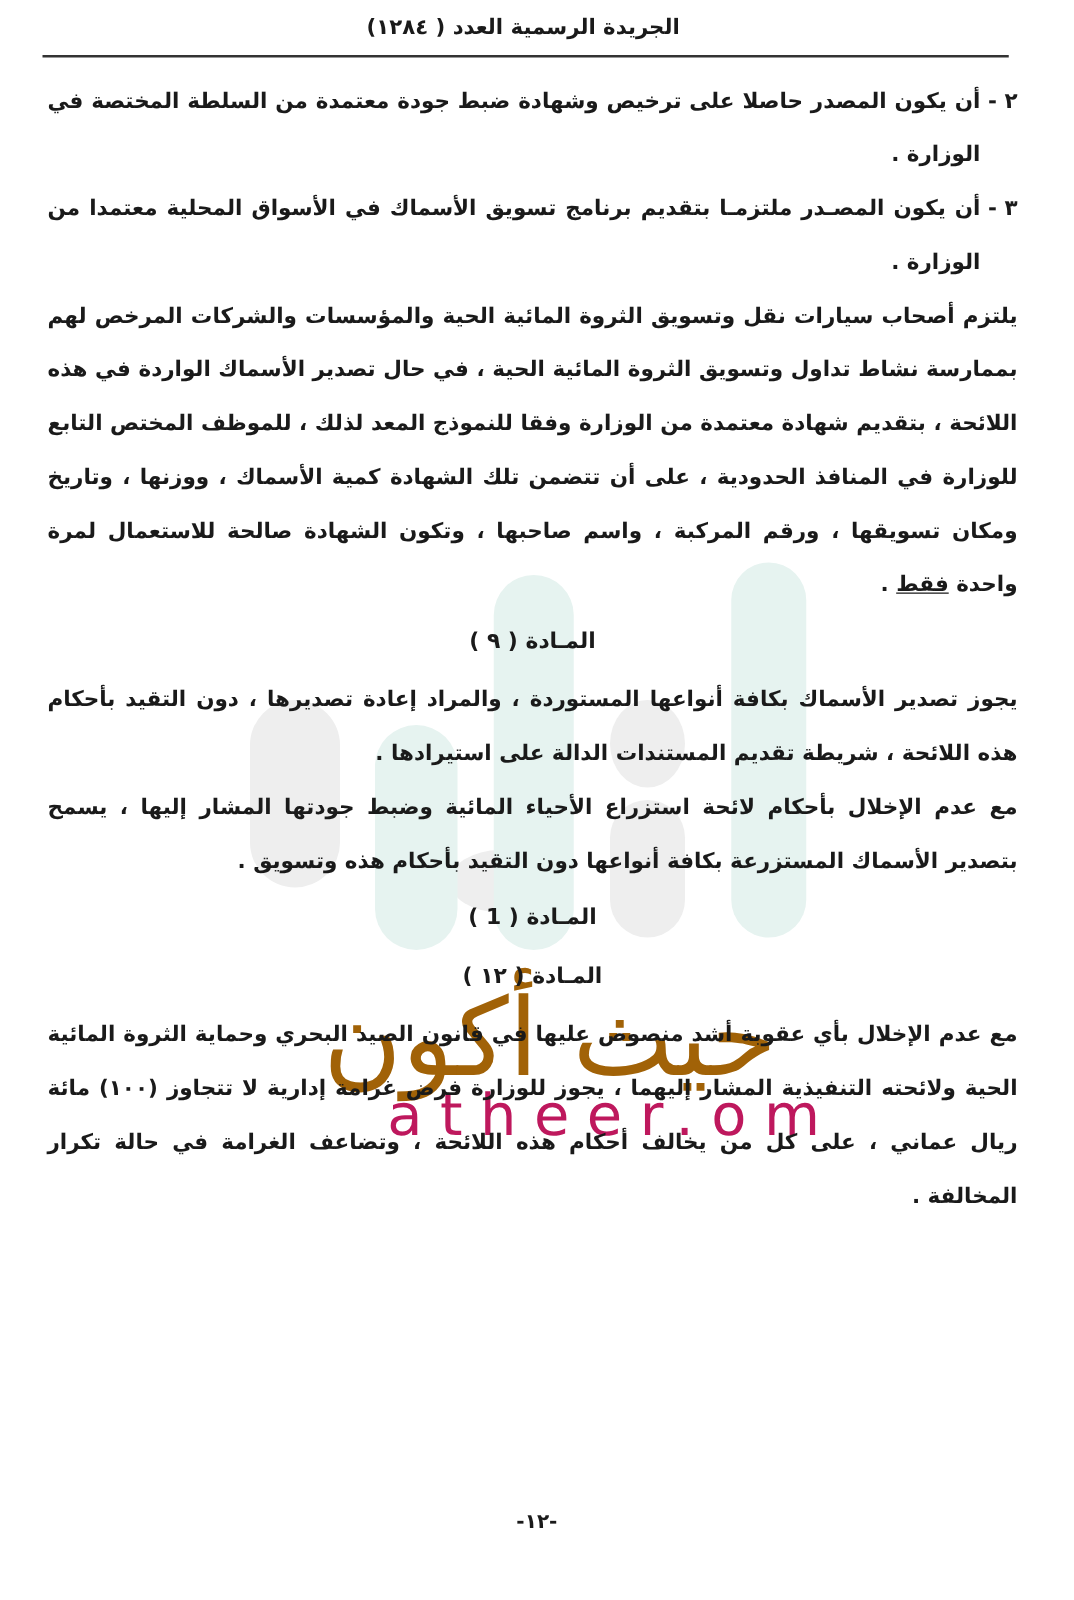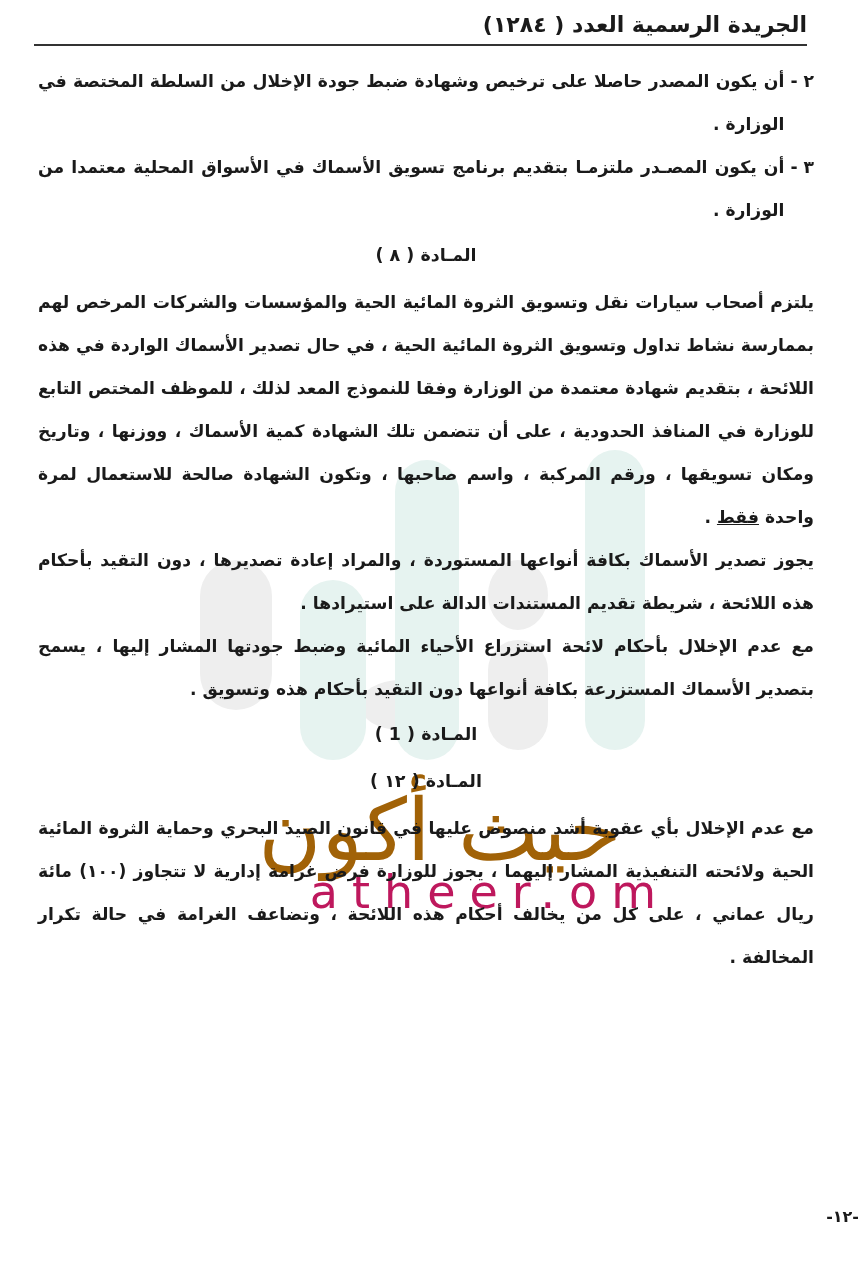--- a/index.html
+++ b/index.html
@@ -15,41 +15,41 @@
       font-family: "DejaVu Sans", sans-serif; font-weight: 300; font-size: 86px;
       color: #a16207; letter-spacing: 20px; direction: rtl;
     }
     .wm-latin {
       position: absolute; left: 210px; top: 865px; width: 460px; text-align: right;
       font-family: "DejaVu Sans", sans-serif; font-size: 46px; color: #be185d; letter-spacing: 14px;
     }
     .page { position: relative; z-index: 1; direction: rtl; }
     .header {
       position: absolute; top: 12px; left: 30px; right: 52px;
-      font-weight: bold; font-size: 22px; text-align: right;
+      font-weight: bold; font-size: 17px; text-align: center;
     }
     .header-rule {
       position: absolute; top: 44px; left: 34px; right: 52px; height: 2px; background: #333;
     }
     .content {
       position: absolute; top: 60px; left: 38px; right: 45px;
       font-weight: bold; font-size: 17.2px; line-height: 43px; text-align: justify;
     }
     .item { display: flex; }
     .item-num { flex: 0 0 auto; white-space: nowrap; padding-left: 6px; }
     .item-text { flex: 1; }
     .item { padding-right: 0; }
     .item .item-text { text-align: justify; }
     .article-title {
       text-align: center; font-size: 17.5px; margin: 2px 0 4px;
     }
     .article-body { text-align: justify; text-align-last: right; }
     .underline { text-decoration: underline; }
     .page-number {
-      position: absolute; top: 1207px; left: 0; right: 0; text-align: right;
+      position: absolute; top: 1207px; left: 0; right: 0; text-align: center;
       font-weight: bold; font-size: 16px; direction: rtl;
     }
   </style>
 </head>
 <body>
 
 <div class="watermark">
 
   <div class="wm-bar" style="left:200px; top:560px; width:72px; height:150px; background:#eeeeee;"></div>
   <div class="wm-dot" style="left:360px; top:680px; width:80px; height:50px; background:#eeeeee;"></div>
@@ -62,30 +62,30 @@
   <div class="wm-latin">atheer.om</div>
 </div>
 
 <div class="page">
   <div class="header">الجريدة الرسمية العدد ( ١٢٨٤)</div>
   <div class="header-rule"></div>
 
   <div class="content">
     <div class="item">
       <span class="item-num">٢ -</span>
-      <span class="item-text">أن يكون المصدر حاصلا على ترخيص وشهادة ضبط جودة الإخلال من السلطة المختصة في الوزارة .</span>
+      <span class="item-text">أن يكون المصدر حاصلا على ترخيص وشهادة ضبط جودة معتمدة من السلطة المختصة في الوزارة .</span>
     </div>
     <div class="item">
       <span class="item-num">٣ -</span>
       <span class="item-text">أن يكون المصـدر ملتزمـا بتقديم برنامج تسويق الأسماك في الأسواق المحلية معتمدا من الوزارة .</span>
     </div>
 
-    <div class="article-title">المـادة ( ٨ )</div>
     <div class="article-body"><span>يلتزم أصحاب سيارات نقل وتسويق الثروة المائية الحية والمؤسسات والشركات المرخص لهم بممارسة نشاط تداول وتسويق الثروة المائية الحية ، في حال تصدير الأسماك الواردة في هذه اللائحة ، بتقديم شهادة معتمدة من الوزارة وفقا للنموذج المعد لذلك ، للموظف المختص التابع للوزارة في المنافذ الحدودية ، على أن تتضمن تلك الشهادة كمية الأسماك ، ووزنها ، وتاريخ ومكان تسويقها ، ورقم المركبة ، واسم صاحبها ، وتكون الشهادة صالحة للاستعمال لمرة واحدة</span> <span class="underline">فقط</span><span> .</span></div>
 
+    <div class="article-title">المـادة ( ٩ )</div>
     <div class="article-body">يجوز تصدير الأسماك بكافة أنواعها المستوردة ، والمراد إعادة تصديرها ، دون التقيد بأحكام هذه اللائحة ، شريطة تقديم المستندات الدالة على استيرادها .</div>
 
     <div class="article-body">مع عدم الإخلال بأحكام لائحة استزراع الأحياء المائية وضبط جودتها المشار إليها ، يسمح بتصدير الأسماك المستزرعة بكافة أنواعها دون التقيد بأحكام هذه وتسويق .</div>
 
     <div class="article-title">المـادة ( 1 )</div>
 
     <div class="article-title">المـادة ( ١٢ )</div>
     <div class="article-body">مع عدم الإخلال بأي عقوبة أشد منصوص عليها في قانون الصيد البحري وحماية الثروة المائية الحية ولائحته التنفيذية المشار إليهما ، يجوز للوزارة فرض غرامة إدارية لا تتجاوز (١٠٠) مائة ريال عماني ، على كل من يخالف أحكام هذه اللائحة ، وتضاعف الغرامة في حالة تكرار المخالفة .</div>
   </div>
 

